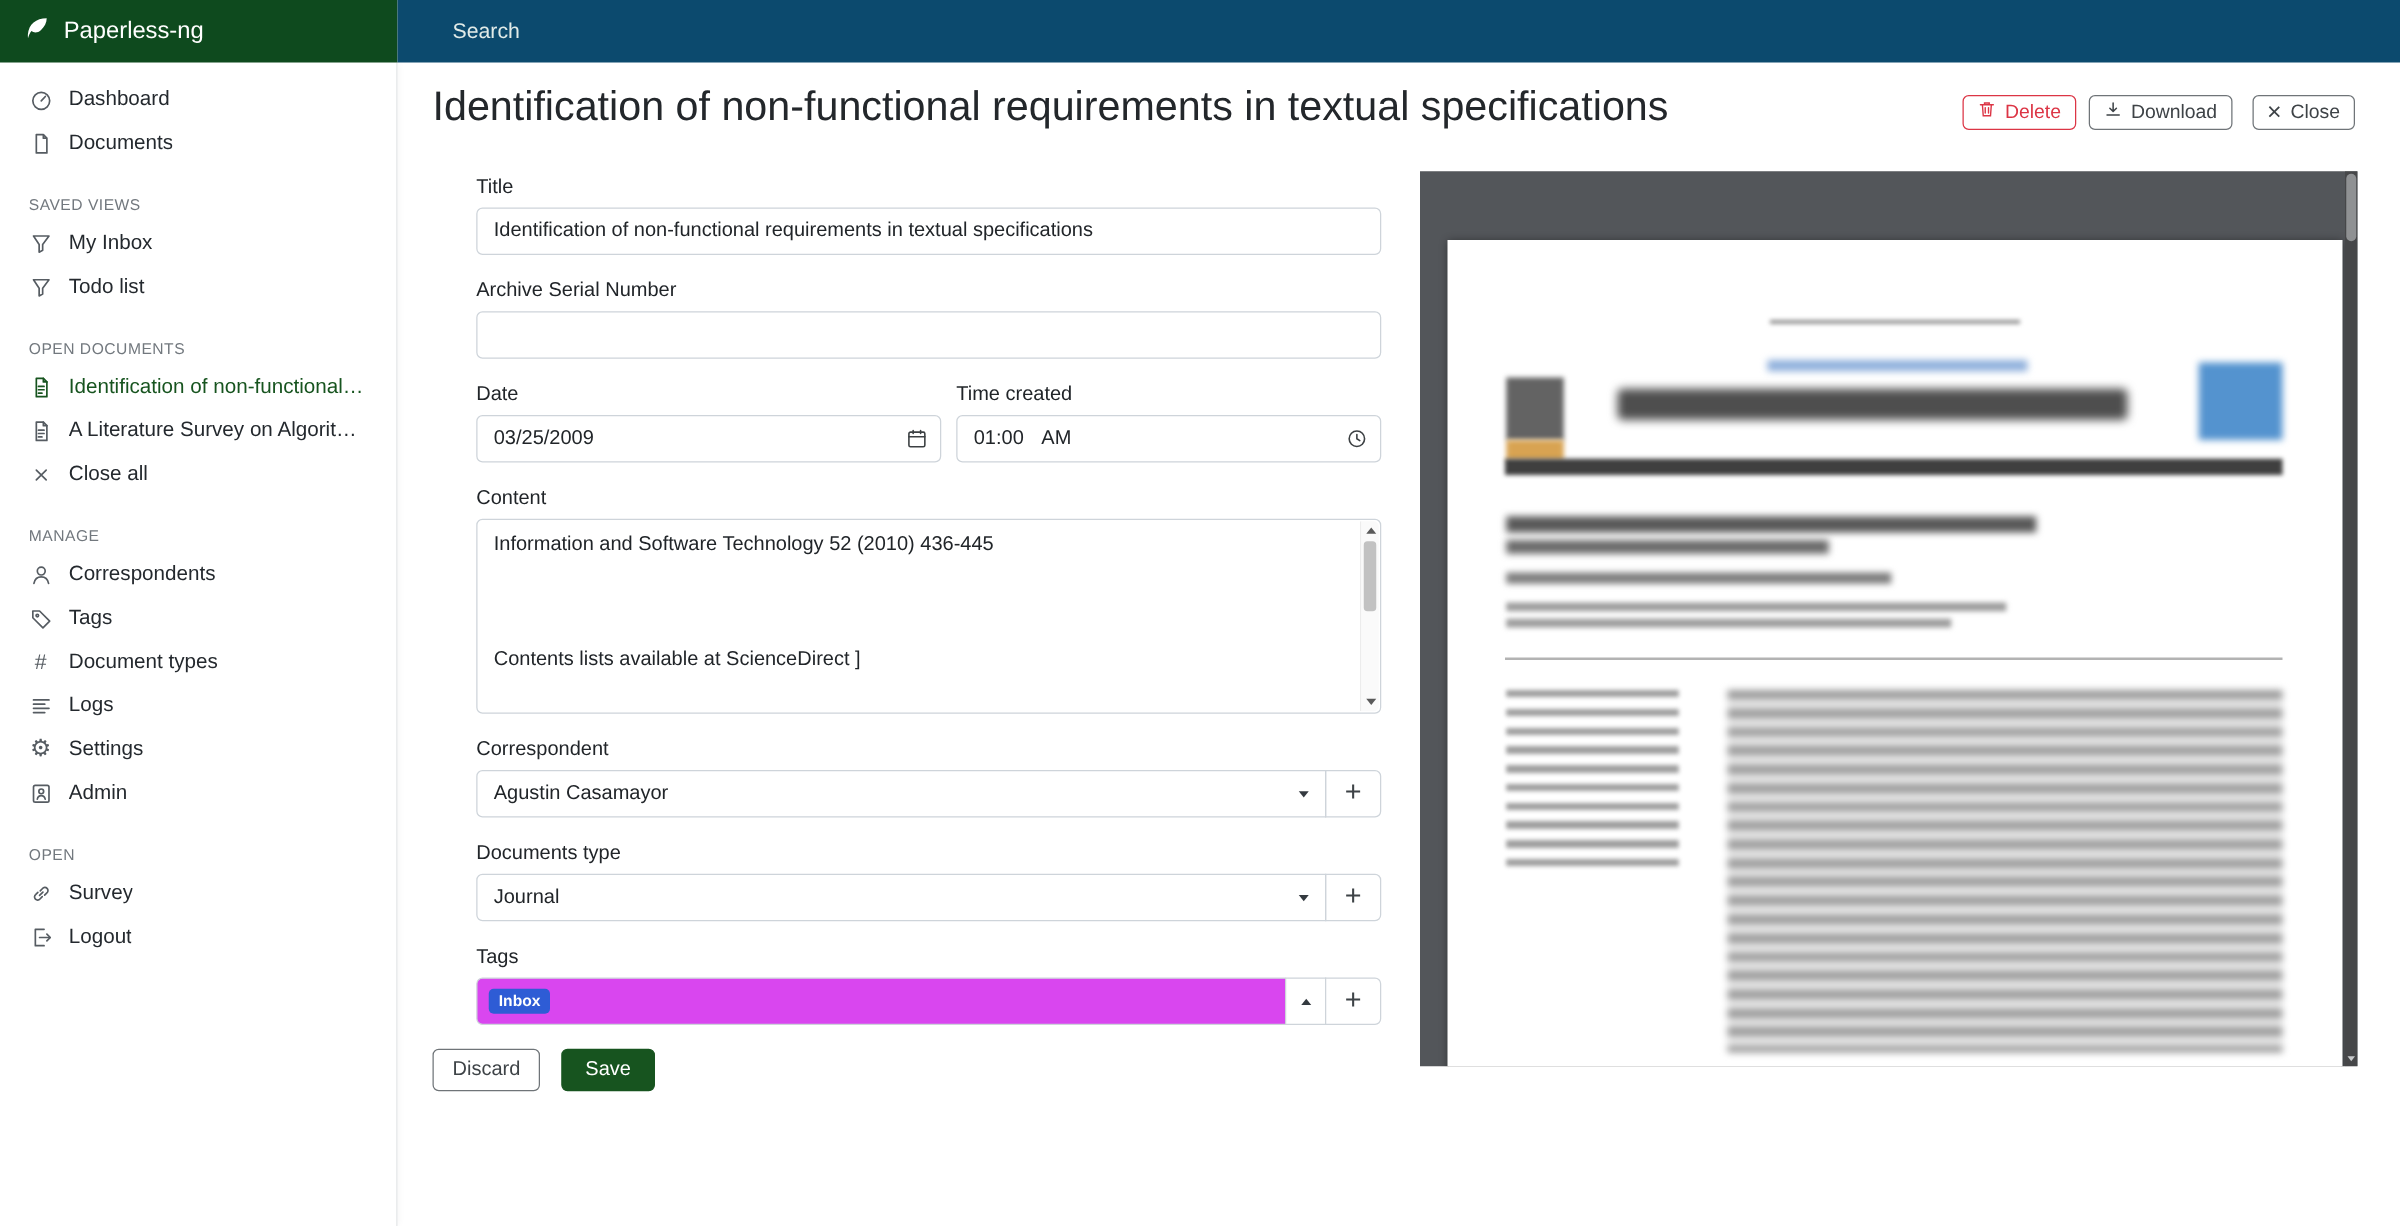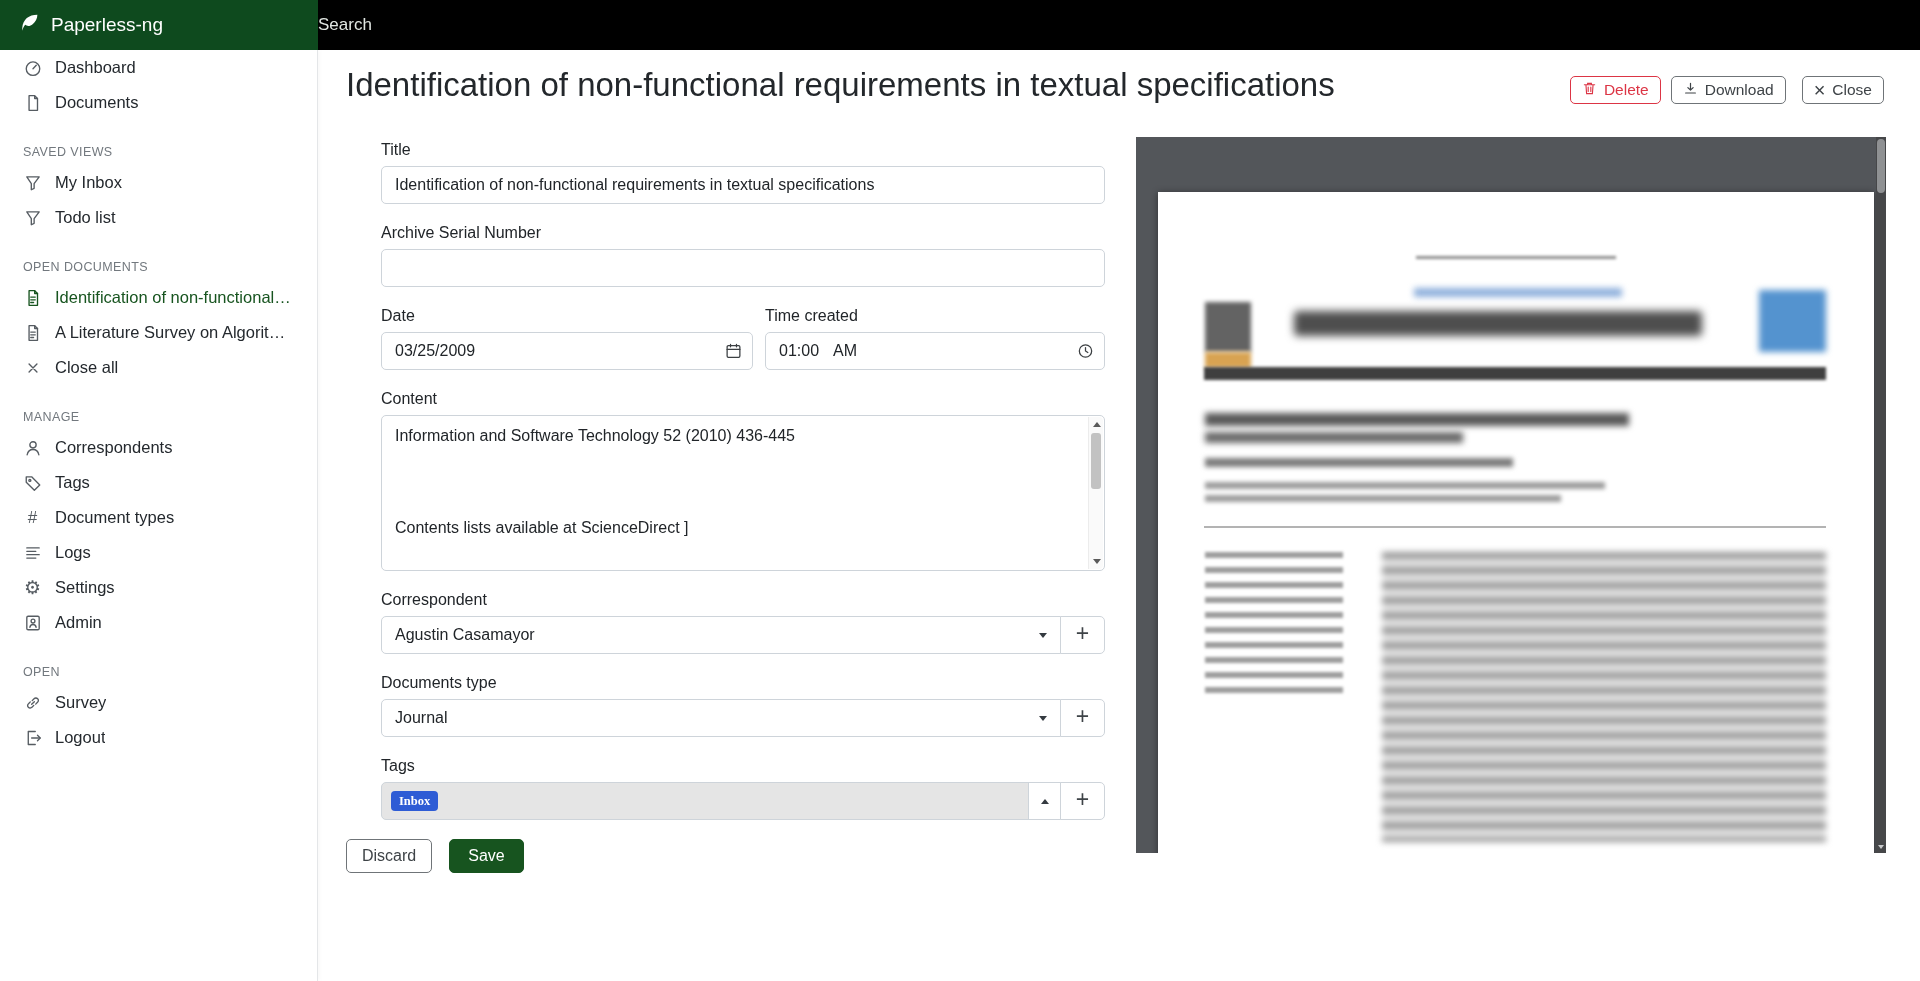--- a/index.html
+++ b/index.html
@@ -3,26 +3,26 @@
 <meta charset="utf-8">
 <style>
   * { box-sizing: border-box; margin: 0; padding: 0; }
   html,body { width:1920px; height:981px; }
   body { font-family:"Liberation Sans", sans-serif; background:#fff; overflow:hidden; color:#212529; }
   .app { position:relative; width:1920px; height:981px; overflow:hidden; }
 
   
   .navbar { position:absolute; top:0; left:0; right:0; height:50px; display:flex; z-index:20; }
   .brand { width:318px; background:#0e4a1e; color:#fff; display:flex; align-items:center; gap:11px; padding:12px 19px; font-size:19px; cursor:pointer; }
-  .nav-rest { flex:1; background:#000000; display:flex; align-items:center; }
+  .nav-rest { flex:1; background:#0c4a6e; display:flex; align-items:center; padding-left:44px; }
   .search-input { background:transparent; border:0; outline:0; color:#fff; font-size:17px; width:700px; font-family:inherit; }
   .search-input::placeholder { color:#eef4ef; opacity:.95; }
 
   
-  .sidebar { position:absolute; top:50px; left:0; bottom:0; width:318px; background:#fff; border-right:1px solid #e4e6e8; box-shadow:0 0 6px rgba(0,0,0,.05); z-index:10; }
+  .sidebar { position:absolute; top:50px; left:0; bottom:0; width:318px; background:#fff; border-right:1px solid #e4e6e8; box-shadow:0 0 6px rgba(0,0,0,.05); padding-top:12px; z-index:10; }
   .nav-item { display:flex; align-items:center; gap:13px; padding:8px 23px; font-size:16.5px; color:#24292e; cursor:pointer; white-space:nowrap; }
   .nav-item .icon { width:19px; height:19px; flex:none; display:flex; align-items:center; justify-content:center; color:#565c62; }
   .nav-item.active, .nav-item.active .icon { color:#17541f; }
   .nav-label { overflow:hidden; text-overflow:ellipsis; max-width:250px; }
   .nav-section { margin:25px 23px 6px; font-size:12.5px; color:#72787e; letter-spacing:.4px; }
   .gicon { font-size:17px; line-height:19px; width:19px; text-align:center; color:#565c62; }
   .si { display:block; }
 
   
   .main { position:absolute; left:318px; top:50px; right:0; bottom:0; background:#fff; }
@@ -54,21 +54,21 @@
   .tri-up-s { width:0; height:0; border-left:4px solid transparent; border-right:4px solid transparent; border-bottom:5px solid #5a5a5a; }
   .tri-down-s { width:0; height:0; border-left:4px solid transparent; border-right:4px solid transparent; border-top:5px solid #5a5a5a; }
 
   .input-group { display:flex; width:100%; }
   .select-box { flex:1; border:1px solid #ced4da; border-radius:5px 0 0 5px; height:38px; display:flex; align-items:center; padding:0 32px 0 13px; font-size:16px; background:#fff; position:relative; cursor:pointer; }
   .caret-down { position:absolute; right:13px; top:50%; margin-top:-2px; width:0; height:0; border-left:4.5px solid transparent; border-right:4.5px solid transparent; border-top:5.5px solid #343a40; }
   .grp-btn { border:1px solid #ced4da; background:#fff; margin-left:-1px; display:flex; align-items:center; justify-content:center; cursor:pointer; height:38px; }
   .grp-btn.plus { width:45px; border-radius:0 5px 5px 0; font-size:23px; color:#3e4347; font-weight:400; line-height:1; padding-bottom:3px; }
   .grp-btn.caret { width:33px; border-radius:0; }
   .caret-up { width:0; height:0; border-left:4.5px solid transparent; border-right:4.5px solid transparent; border-bottom:5.5px solid #343a40; }
-  .tags-box { flex:1; border:1px solid #ced4da; border-radius:5px 0 0 5px; height:38px; display:flex; align-items:center; gap:6px; padding:0 9px; background:#e5e5e5;font-family:Liberation Serif, serif; }
+  .tags-box { flex:1; border:1px solid #ced4da; border-radius:5px 0 0 5px; height:38px; display:flex; align-items:center; gap:6px; padding:0 9px; background:#d946ef; }
   .badge { color:#fff; font-size:12.5px; font-weight:700; padding:4px 8px; border-radius:4px; line-height:1; cursor:pointer; }
 
   .form-actions { display:flex; gap:17px; margin-top:5px; }
   .btn-discard { padding:6px 15px; font-size:16px; border:1px solid #6f7478; color:#3e4347; background:#fff; border-radius:5px; cursor:pointer; font-family:inherit; height:34px; }
   .btn-save { padding:6px 18px; font-size:16px; background:#17541f; color:#fff; border:1px solid #17541f; border-radius:5px; cursor:pointer; font-family:inherit; height:34px; }
 
   
   .preview { position:absolute; left:818px; top:87px; width:750px; height:716px; background:#53565a; overflow:hidden; }
   .pdf-page { position:absolute; left:22px; top:55px; width:716px; height:700px; background:#fff; box-shadow:0 1px 7px rgba(0,0,0,.45); }
   .b { position:absolute; }

